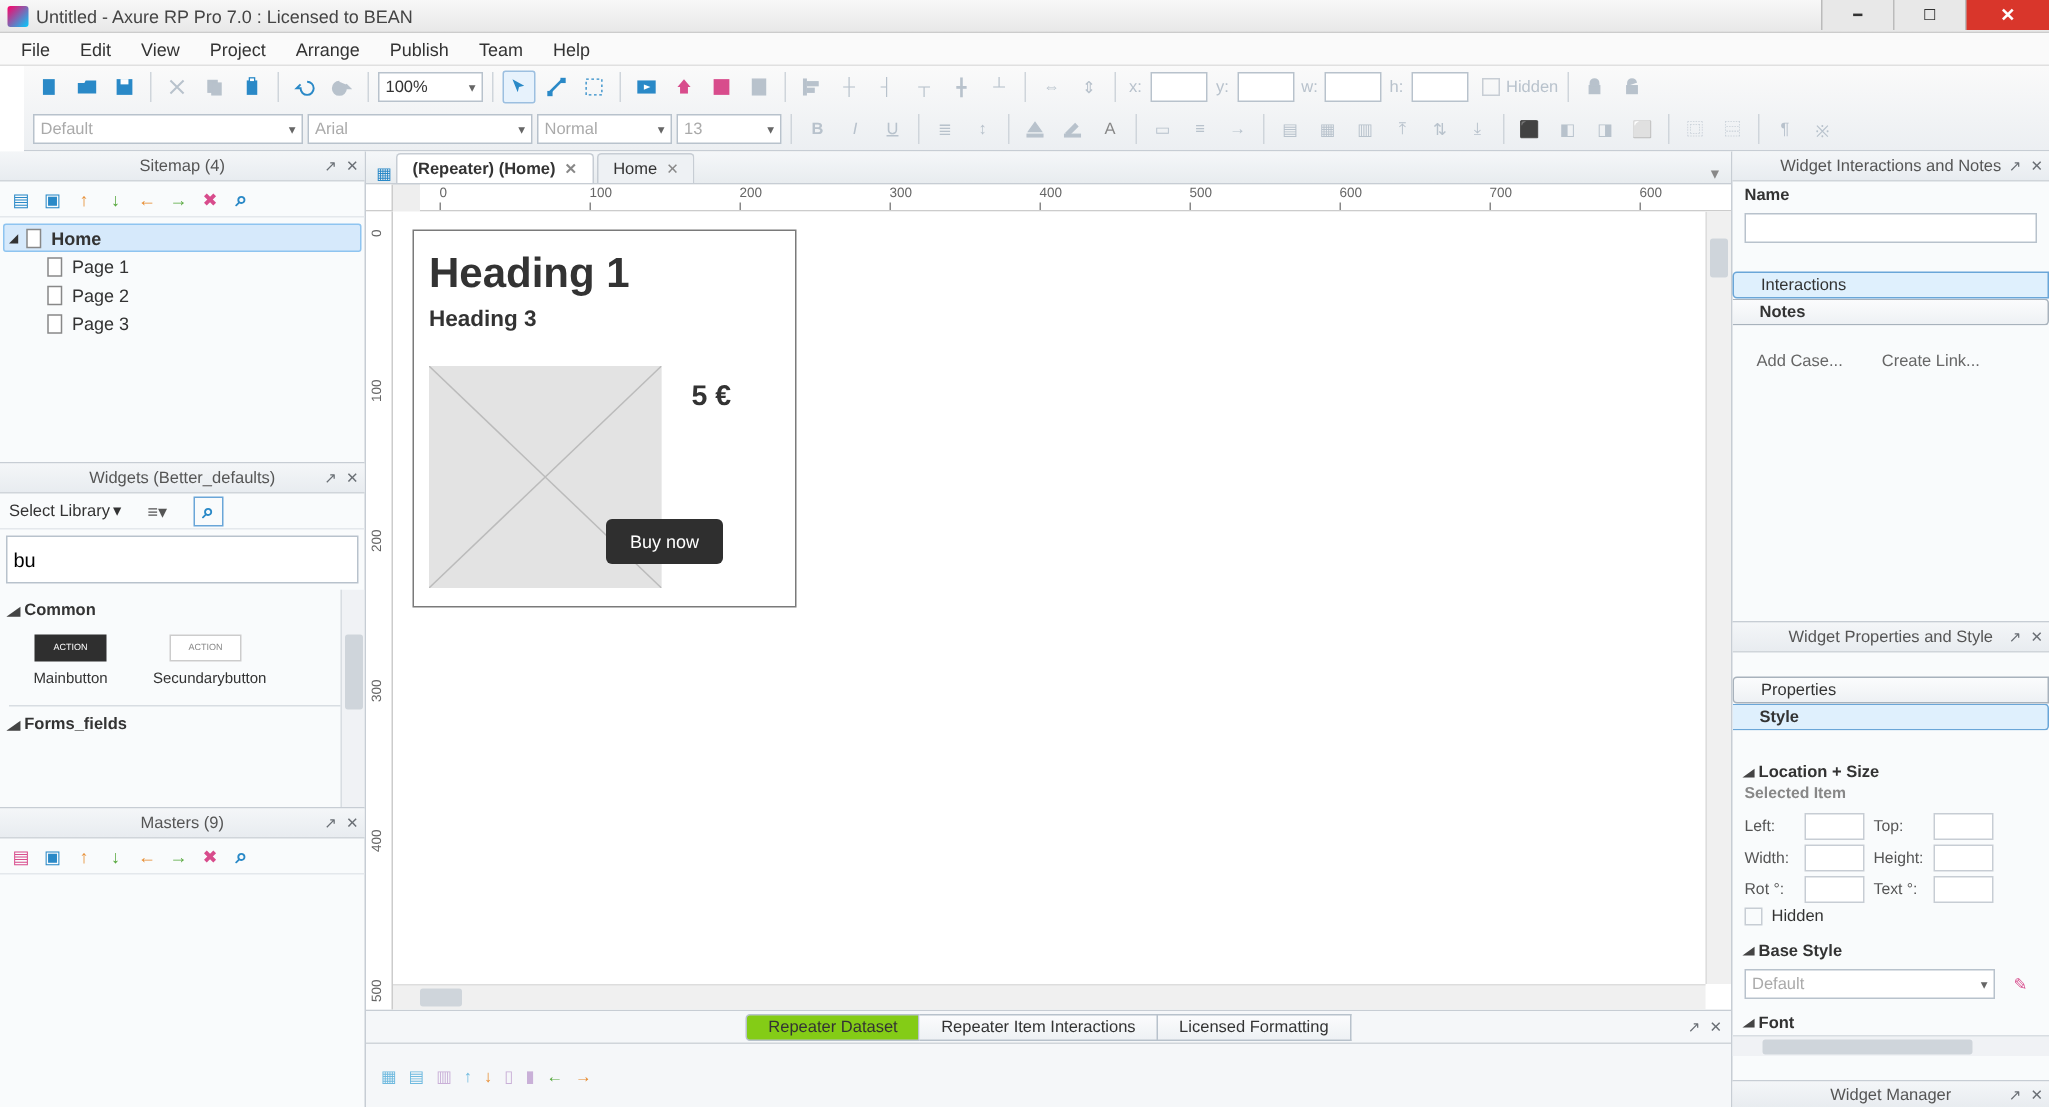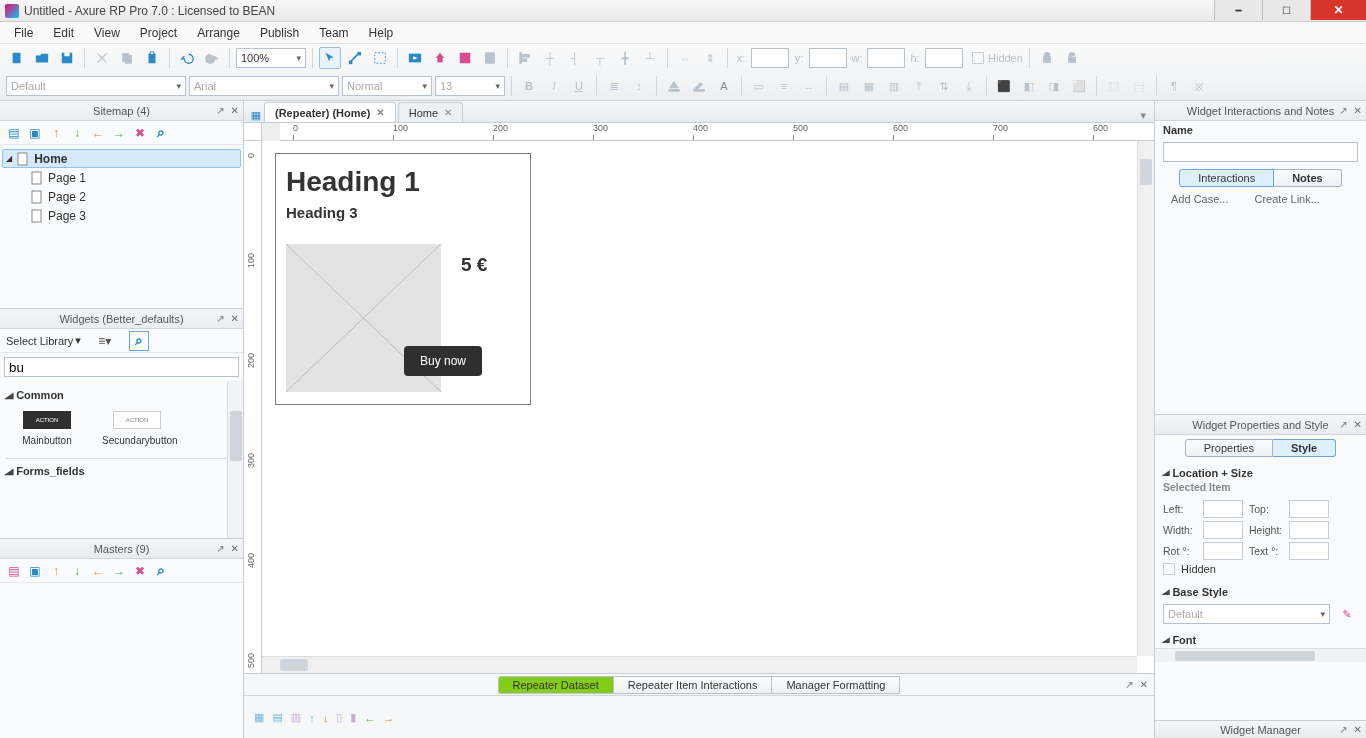--- a/index.html
+++ b/index.html
@@ -13,21 +13,21 @@
 .winbtn { width:48px; height:20px; display:flex; align-items:center; justify-content:center; font-size:10px; border-left:1px solid #bbb; }
 .winbtn.min { background:#e8e8e8; }
 .winbtn.max { background:#e8e8e8; }
 .winbtn.close { background:#d9362b; color:#fff; width:56px; font-weight:bold; font-size:12px;}
 
 
 .menubar { height: 22px; display:flex; align-items:center; padding: 0 6px; gap: 4px; background:#fafafa; border-bottom:1px solid #e0e0e0;}
 .menubar span { padding: 2px 8px; font-size: 12px; cursor:default; }
 
 
-.toolbars { background: linear-gradient(#fafafa,#eceff2); border-bottom:1px solid #c7cdd4; }
+.toolbars { background: linear-gradient(#fafafa,#eceff2); border-bottom:1px solid #c7cdd4;margin-left:16px; }
 .toolbar-row { height: 28px; display:flex; align-items:center; padding: 0 6px; gap: 3px; }
 .tbtn { width: 22px; height: 22px; border:1px solid transparent; border-radius:2px; display:flex; align-items:center; justify-content:center; font-size:11px; color:#2a89c7; cursor:default; }
 .tbtn svg { width:14px; height:14px; }
 .tsep { width:1px; height:20px; background:#cfd5db; margin: 0 3px; }
 .tinput { height:20px; border:1px solid #b8c2cc; background:#fff; font-size:11px; padding:0 4px; }
 .tselect { height:20px; border:1px solid #b8c2cc; background:#fff; font-size:11px; padding:0 18px 0 4px; min-width:70px; position:relative; display:flex; align-items:center;}
 .tselect::after { content:"▾"; position:absolute; right:4px; color:#666; font-size:9px; }
 .disabled { color:#b8c2cc !important; }
 .disabled svg * { stroke:#b8c2cc; fill:#b8c2cc; }
 
@@ -43,21 +43,21 @@
 .pane-toolbar .ic { width:16px; height:16px; display:flex; align-items:center; justify-content:center; font-size:12px; }
 
 .tree { padding: 4px 2px; font-size:12px; }
 .tree-row { display:flex; align-items:center; height:19px; padding-left:4px; gap:4px;}
 .tree-row.sel { background:#d6e9fb; border:1px solid #8ec4f0; border-radius:2px; padding-left:3px;}
 .tree-child { padding-left: 28px; align-items: center; }
 .pageicon { width:14px; height:14px; }
 
 
 .widgets-body { padding:4px 6px; overflow:auto; position:relative; }
-.wsearch { width: calc(100% - 8px); margin:4px; height:20px; border:1px solid #b8c2cc; padding:0 4px;}
+.wsearch { width: calc(100% - 8px); margin:4px; height:32px; border:1px solid #b8c2cc; padding:0 4px;}
 .wsection-hdr { font-size:11px; font-weight:bold; padding:4px 0; display:flex; align-items:center; gap:4px;}
 .wsection-hdr::before { content:"◢"; font-size:8px; color:#444; transform:scaleX(1.4);}
 .wgrid { display:flex; gap:20px; padding:6px 0 10px 6px; }
 .witem { width:70px; text-align:center; font-size:10px;}
 .witem .thumb { width:48px; height:18px; margin:0 auto 6px; }
 .thumb.dark { background:#2f2f2f; color:#fff; font-size:6px; display:flex; align-items:center; justify-content:center;}
 .thumb.light { background:#fff; border:1px solid #ccc; font-size:6px; display:flex; align-items:center; justify-content:center; color:#888;}
 .scrollbar-stub { position:absolute; right:0; top:0; bottom:0; width:16px; background:#f0f2f5; border-left:1px solid #d8dde2; }
 .scrollbar-thumb { position:absolute; left:2px; width:12px; background:#cfd5db; border-radius:2px;}
 
@@ -93,21 +93,21 @@
 .btab.active { background:#84cc16;}
 .btab:first-child { border-radius:3px 0 0 3px;}
 .btab:last-child { border-radius:0 3px 3px 0; border-left:none;}
 .btab + .btab { border-left:none;}
 .bottom-tools { flex:1; display:flex; align-items:center; padding:0 10px; gap:8px;}
 
 
 .rightcol { width:212px; display:flex; flex-direction:column; border-left:1px solid #c7cdd4; background:#f9fbfc;}
 .rp-row { display:flex; align-items:center; padding:3px 8px; gap:6px; font-size:11px;}
 .rp-input { flex:1; height:20px; border:1px solid #b8c2cc; background:#fff;}
-.seg { display:flex; justify-content:center; margin:4px 0;}
+.seg { display:flex; justify-content:center; margin:16px 0;flex-direction:column;}
 .seg .sbtn { border:1px solid #a8b2bc; padding:2px 18px; font-size:11px; background: linear-gradient(#fbfcfd,#eef1f4);}
 .seg .sbtn.active { background:#dff0fd; border-color:#6aa6d8;}
 .seg .sbtn:first-child { border-radius:3px 0 0 3px;}
 .seg .sbtn:last-child { border-radius:0 3px 3px 0; border-left:none;font-weight:bold;}
 .linklike { color:#666; padding:2px 8px; font-size:11px; }
 
 .sect-hdr { font-size:11px; font-weight:bold; padding:6px 8px 2px; display:flex; align-items:center; gap:4px;}
 .sect-hdr::before { content:"◢"; font-size:7px; color:#444; transform:scaleX(1.4);}
 .prop-grid { padding:2px 8px;}
 .prop-grid .prow { display:flex; align-items:center; gap:6px; margin:3px 0;}
@@ -516,21 +516,21 @@
         <div class="canvas-scroll-h">
             <div class="thumb"></div>
           </div>
       </div>
     </div>
 
     <div class="bottom-pane">
       <div class="bottom-tabs">
         <div class="btab active">Repeater Dataset</div>
         <div class="btab">Repeater Item Interactions</div>
-        <div class="btab">Manager Formatting</div>
+        <div class="btab">Licensed Formatting</div>
         <span class="ctl">
             <span>↗</span>
             <span>✕</span>
           </span>
       </div>
       <div class="bottom-tools">
         <span class="ic" style="color:#6fbadf">▦</span>
         <span class="ic" style="color:#6fbadf">▤</span>
         <span class="ic" style="color:#c9b0d8">▥</span>
         <span class="ic" style="color:#6fbadf">↑</span>

